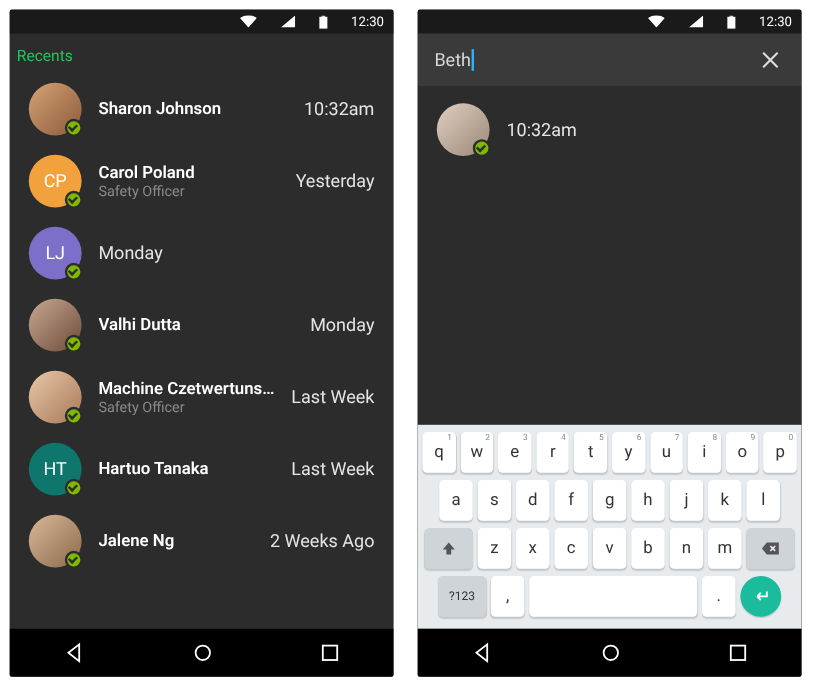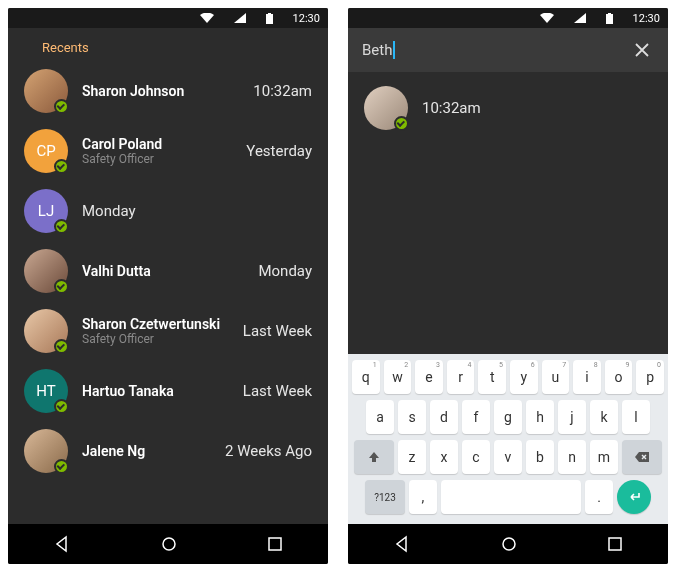--- a/index.html
+++ b/index.html
@@ -44,23 +44,23 @@
   }
   .hamburger { cursor: pointer; }
   .header-title { font-size: 17px; font-weight: 400; flex: 1; color: #e8e8e8; }
   .search-btn {
     width: 30px; height: 30px;
     display: flex; align-items: center; justify-content: center;
     cursor: pointer;
   }
   .search-hl { border: 2px solid #e2231a; }
   .section-label {
-    color: #fdba74;
+    color: #22c55e;
     font-size: 13px;
-    padding: 12px 34px 6px;
+    padding: 12px 6px 6px;
   }
   .contact-list { flex: 1; overflow: hidden; }
   .contact-row {
     display: flex;
     align-items: center;
     padding: 8px 16px;
     gap: 14px;
     cursor: pointer;
   }
   .avatar-wrap { position: relative; width: 44px; height: 44px; }
@@ -190,21 +190,21 @@
           <div class="contact-name">Valhi Dutta</div>
         </div>
         <div class="contact-time">Monday</div>
       </div>
       <div class="contact-row">
         <div class="avatar-wrap">
           <div class="avatar av-photo3"></div>
           <div class="presence"></div>
         </div>
         <div class="contact-info">
-          <div class="contact-name">Sharon Czetwertunski</div>
+          <div class="contact-name">Machine Czetwertunski</div>
           <div class="contact-sub">Safety Officer</div>
         </div>
         <div class="contact-time">Last Week</div>
       </div>
       <div class="contact-row">
         <div class="avatar-wrap">
           <div class="avatar av-teal">HT</div>
           <div class="presence"></div>
         </div>
         <div class="contact-info">

